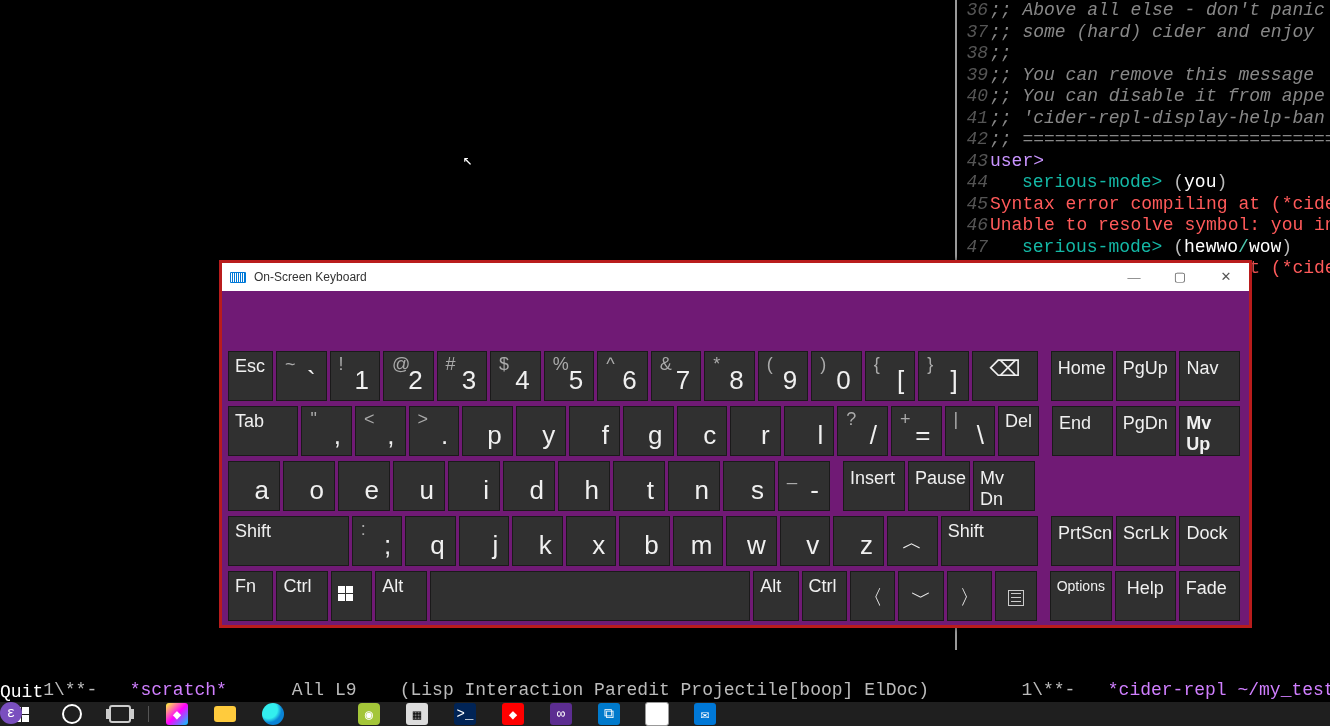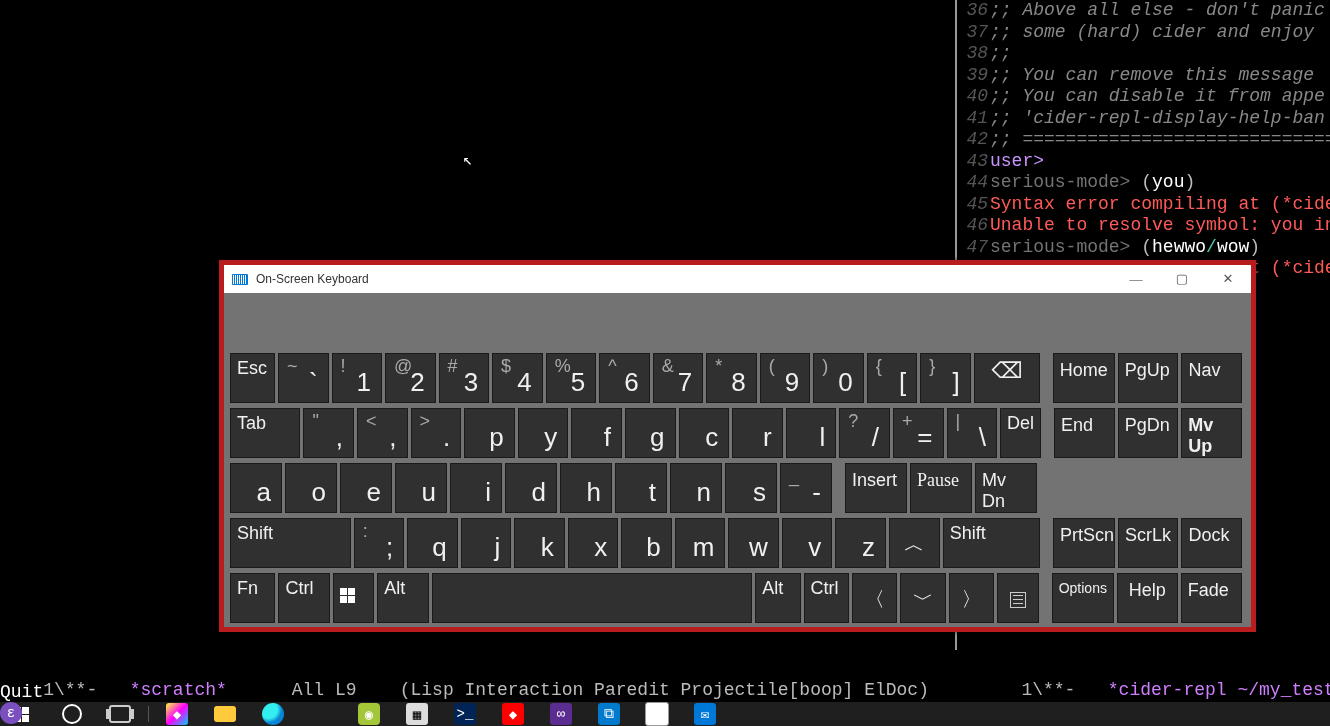--- a/index.html
+++ b/index.html
@@ -4,32 +4,32 @@
 <style>
   html,body{margin:0;padding:0;width:1330px;height:726px;overflow:hidden;background:#000;font-family:Consolas,'Courier New',monospace;color:#ccc;}
   .emacs{position:absolute;inset:0;}
   .right-gutter{position:absolute;left:955px;top:0;width:2px;height:650px;background:#999;}
   .code-pane{position:absolute;left:960px;top:0;right:0;color:#fff;font-size:18px;line-height:21.5px;white-space:pre;}
   .ln{display:flex;}
   .lnno{color:#555;font-style:italic;width:28px;text-align:right;padding-right:2px;}
   .lntxt{flex:1;overflow:hidden;}
   .comment{color:#888;font-style:italic;}
   .prompt-user{color:#c994ff;}
-  .prompt-sm{color:#737373;}
+  .prompt-sm{color:#14b8a6;margin-left:32px;}
   .err{color:#ff5a5a;}
   .fn-slash{color:#4ec9b0;}
   .paren{color:#bbb;}
   .cursor{position:absolute;left:463px;top:150px;color:#fff;font-size:16px;}
   
   .mode-line{position:absolute;left:0;top:660px;height:20px;width:100%;background:#000;color:#bbb;font-size:18px;line-height:20px;white-space:pre;}
   .mode-line .dash{color:#bbb;}
   .mode-line .bufname{color:#d07fff;}
   .echo{position:absolute;left:0;top:682px;color:#fff;font-size:18px;}
   
-  .osk{position:absolute;left:219px;top:260px;width:1027px;height:362px;background:#737373;border:5px solid #b91c1c;box-shadow:0 0 5px rgba(0,0,0,.6);}
+  .osk{position:absolute;left:219px;top:260px;width:1027px;height:362px;background:#701a75;border:3px solid #b91c1c;box-shadow:0 0 5px rgba(0,0,0,.6);}
   .osk-title{height:28px;background:#fff;display:flex;align-items:center;font-family:'Segoe UI',Arial,sans-serif;font-size:12px;color:#333;}
   .osk-icon{width:16px;height:11px;background:#0078d7;margin:0 8px 0 8px;position:relative;border-radius:1px;}
   .osk-icon::after{content:"";position:absolute;inset:1px;background:repeating-linear-gradient(90deg,#fff 0 1px,#0078d7 1px 2px);}
   .osk-titletext{flex:1;}
   .win-btns{display:flex;height:100%;}
   .win-btn{width:46px;display:flex;align-items:center;justify-content:center;color:#555;font-size:13px;font-family:'Segoe UI';}
   
   .kbd{position:absolute;top:88px;left:6px;right:6px;bottom:6px;}
   .krow{display:flex;margin-bottom:5px;}
   .key{background:#303030;color:#f0f0f0;font-family:'Segoe UI',Arial,sans-serif;margin-right:3px;position:relative;border:1px solid #1a1a1a;box-sizing:border-box;}
@@ -235,21 +235,21 @@
         </div>
         <div class="key" style="width: 52px; height: 50px;">
           <span class="kmain">s</span>
         </div>
         <div class="key" style="width: 52px; height: 50px;">
           <span class="kmain">-</span>
           <span class="kshift">_</span>
         </div>
         <div style="width: 10px;"></div>
         <div class="key side" style="width: 62px; height: 50px;">Insert</div>
-        <div class="key side" style="width: 62px; height: 50px; font-family: Liberation Serif, serif;">Pause</div>
+        <div class="key side" style="width: 62px; height: 50px;">Pause</div>
         <div class="key side" style="width: 62px; height: 50px;">Mv Dn</div>
       </div>
       <div class="krow">
         <div class="key ctrl-key" style="width: 124px; height: 50px;">Shift</div>
         <div class="key" style="width: 52px; height: 50px;">
           <span class="kmain">;</span>
           <span class="kshift">:</span>
         </div>
         <div class="key" style="width: 52px; height: 50px;">
           <span class="kmain">q</span>

